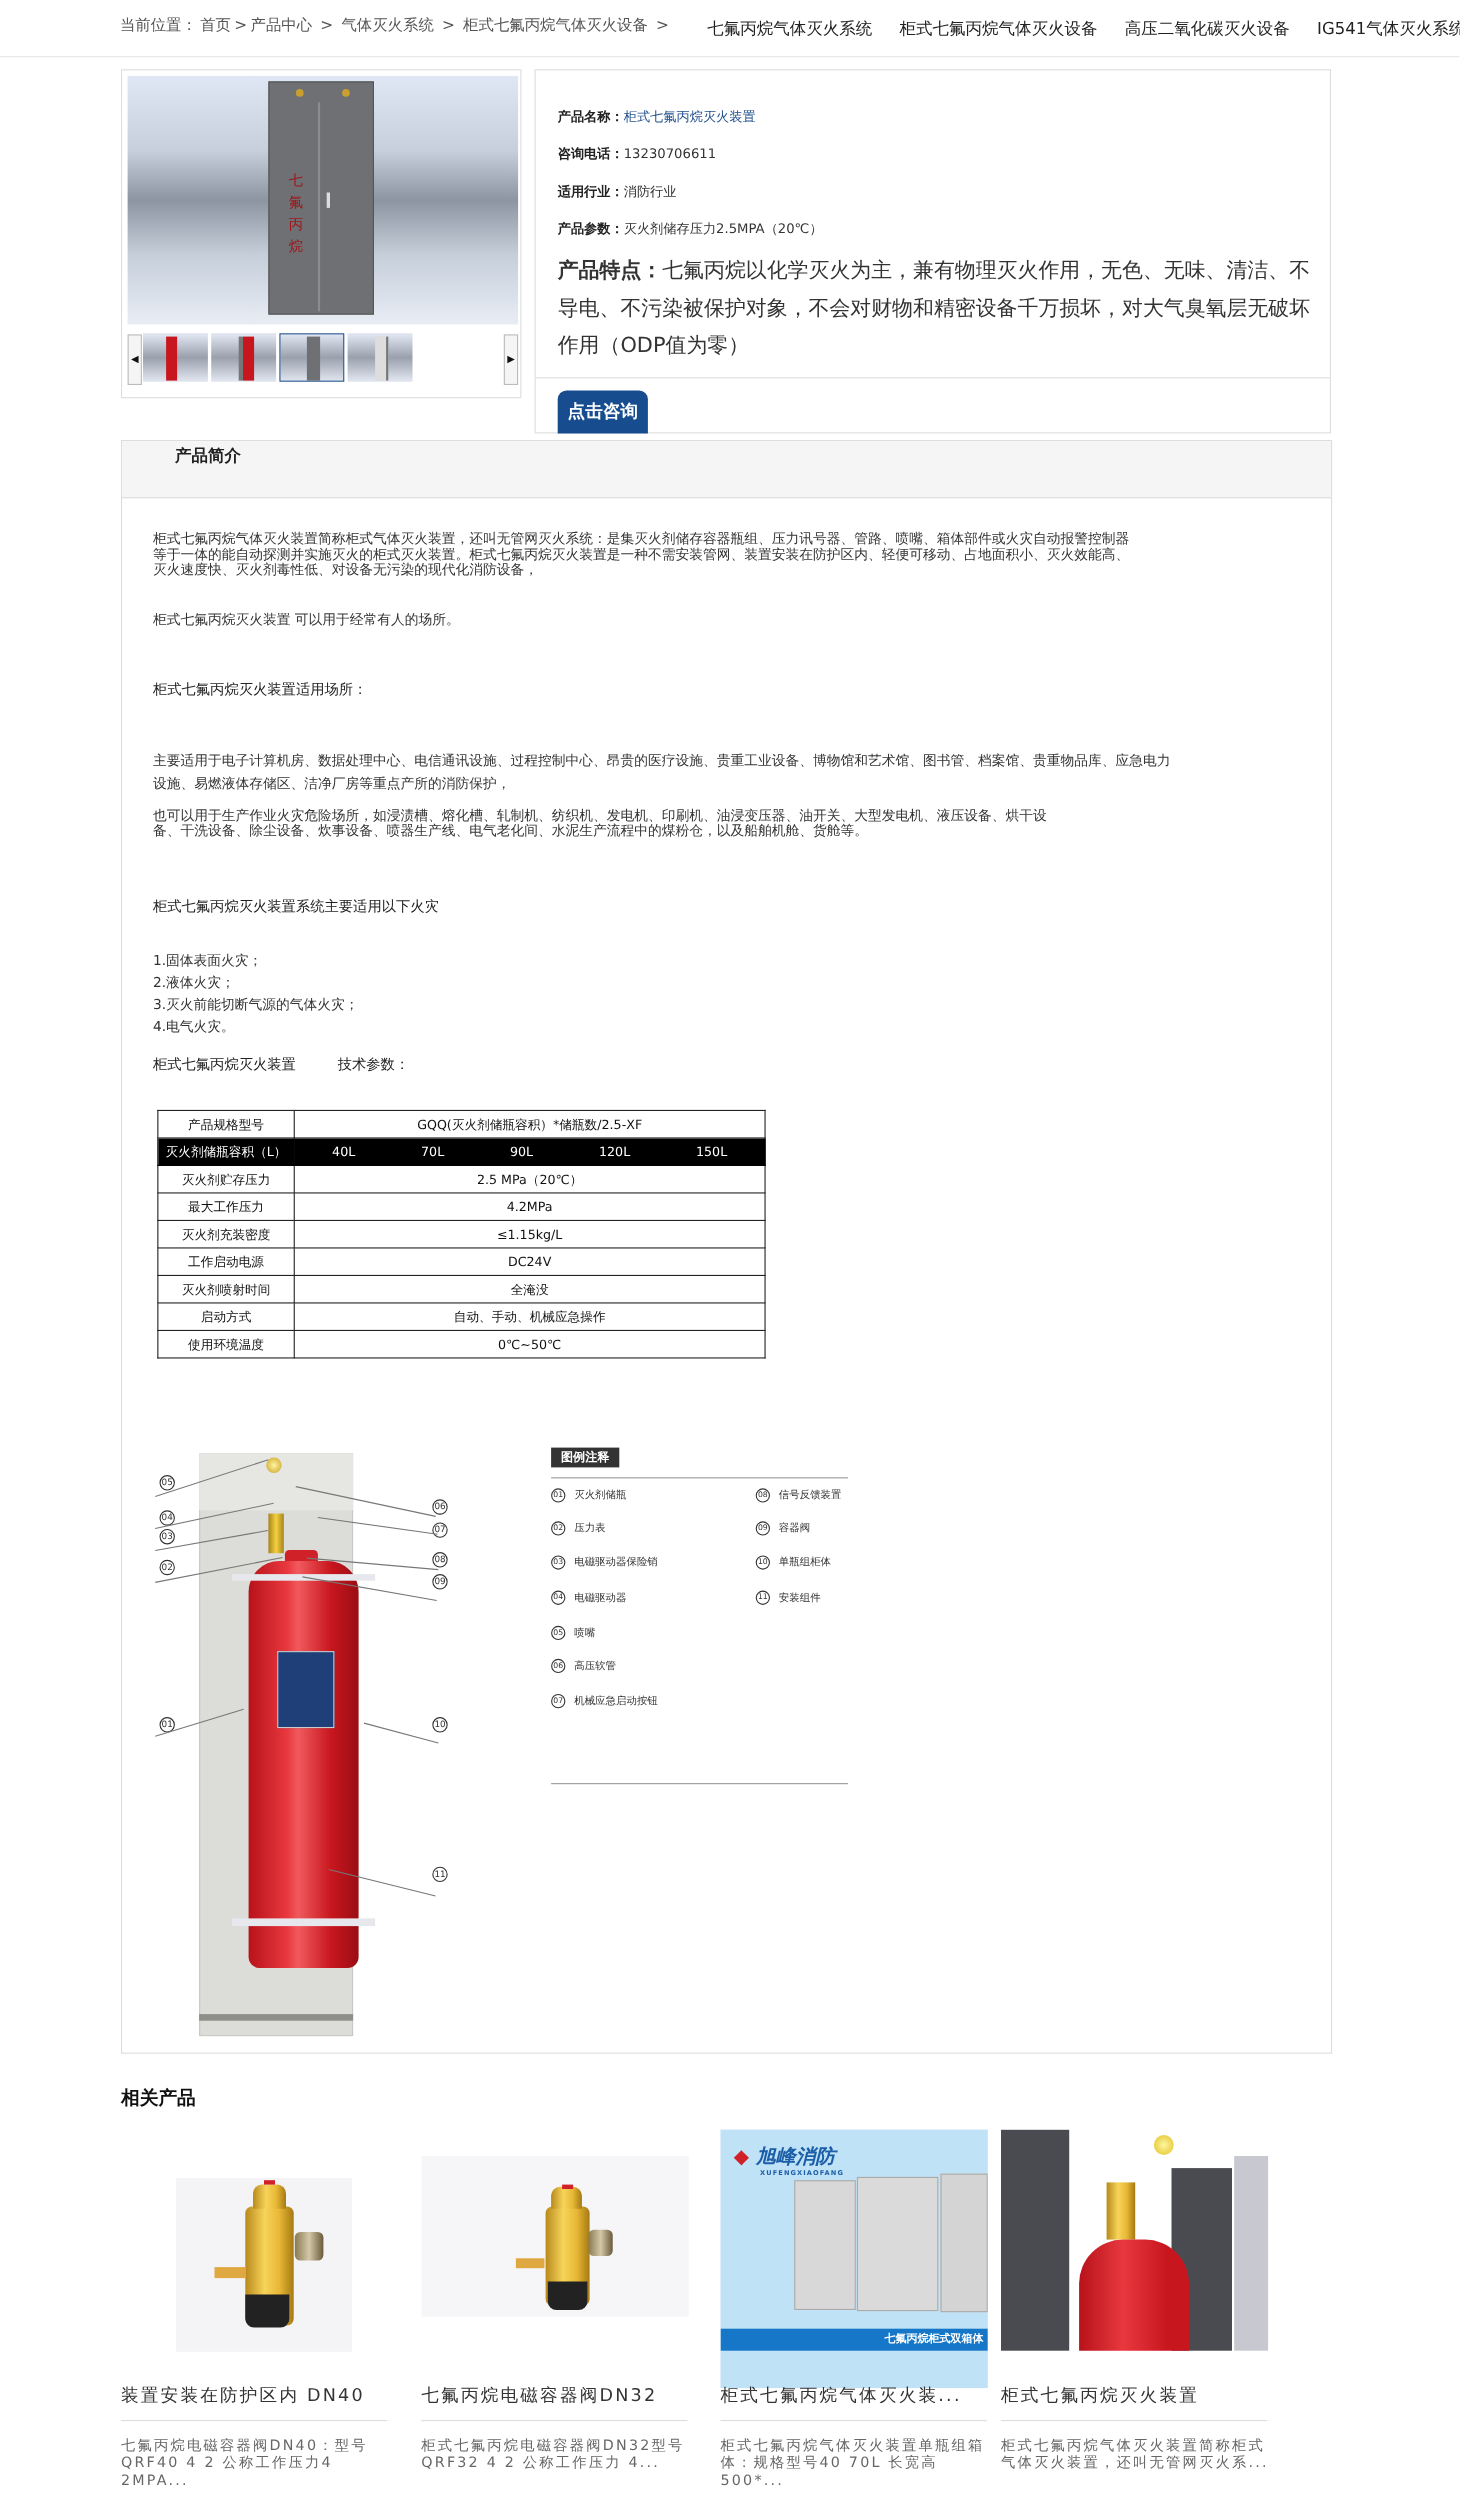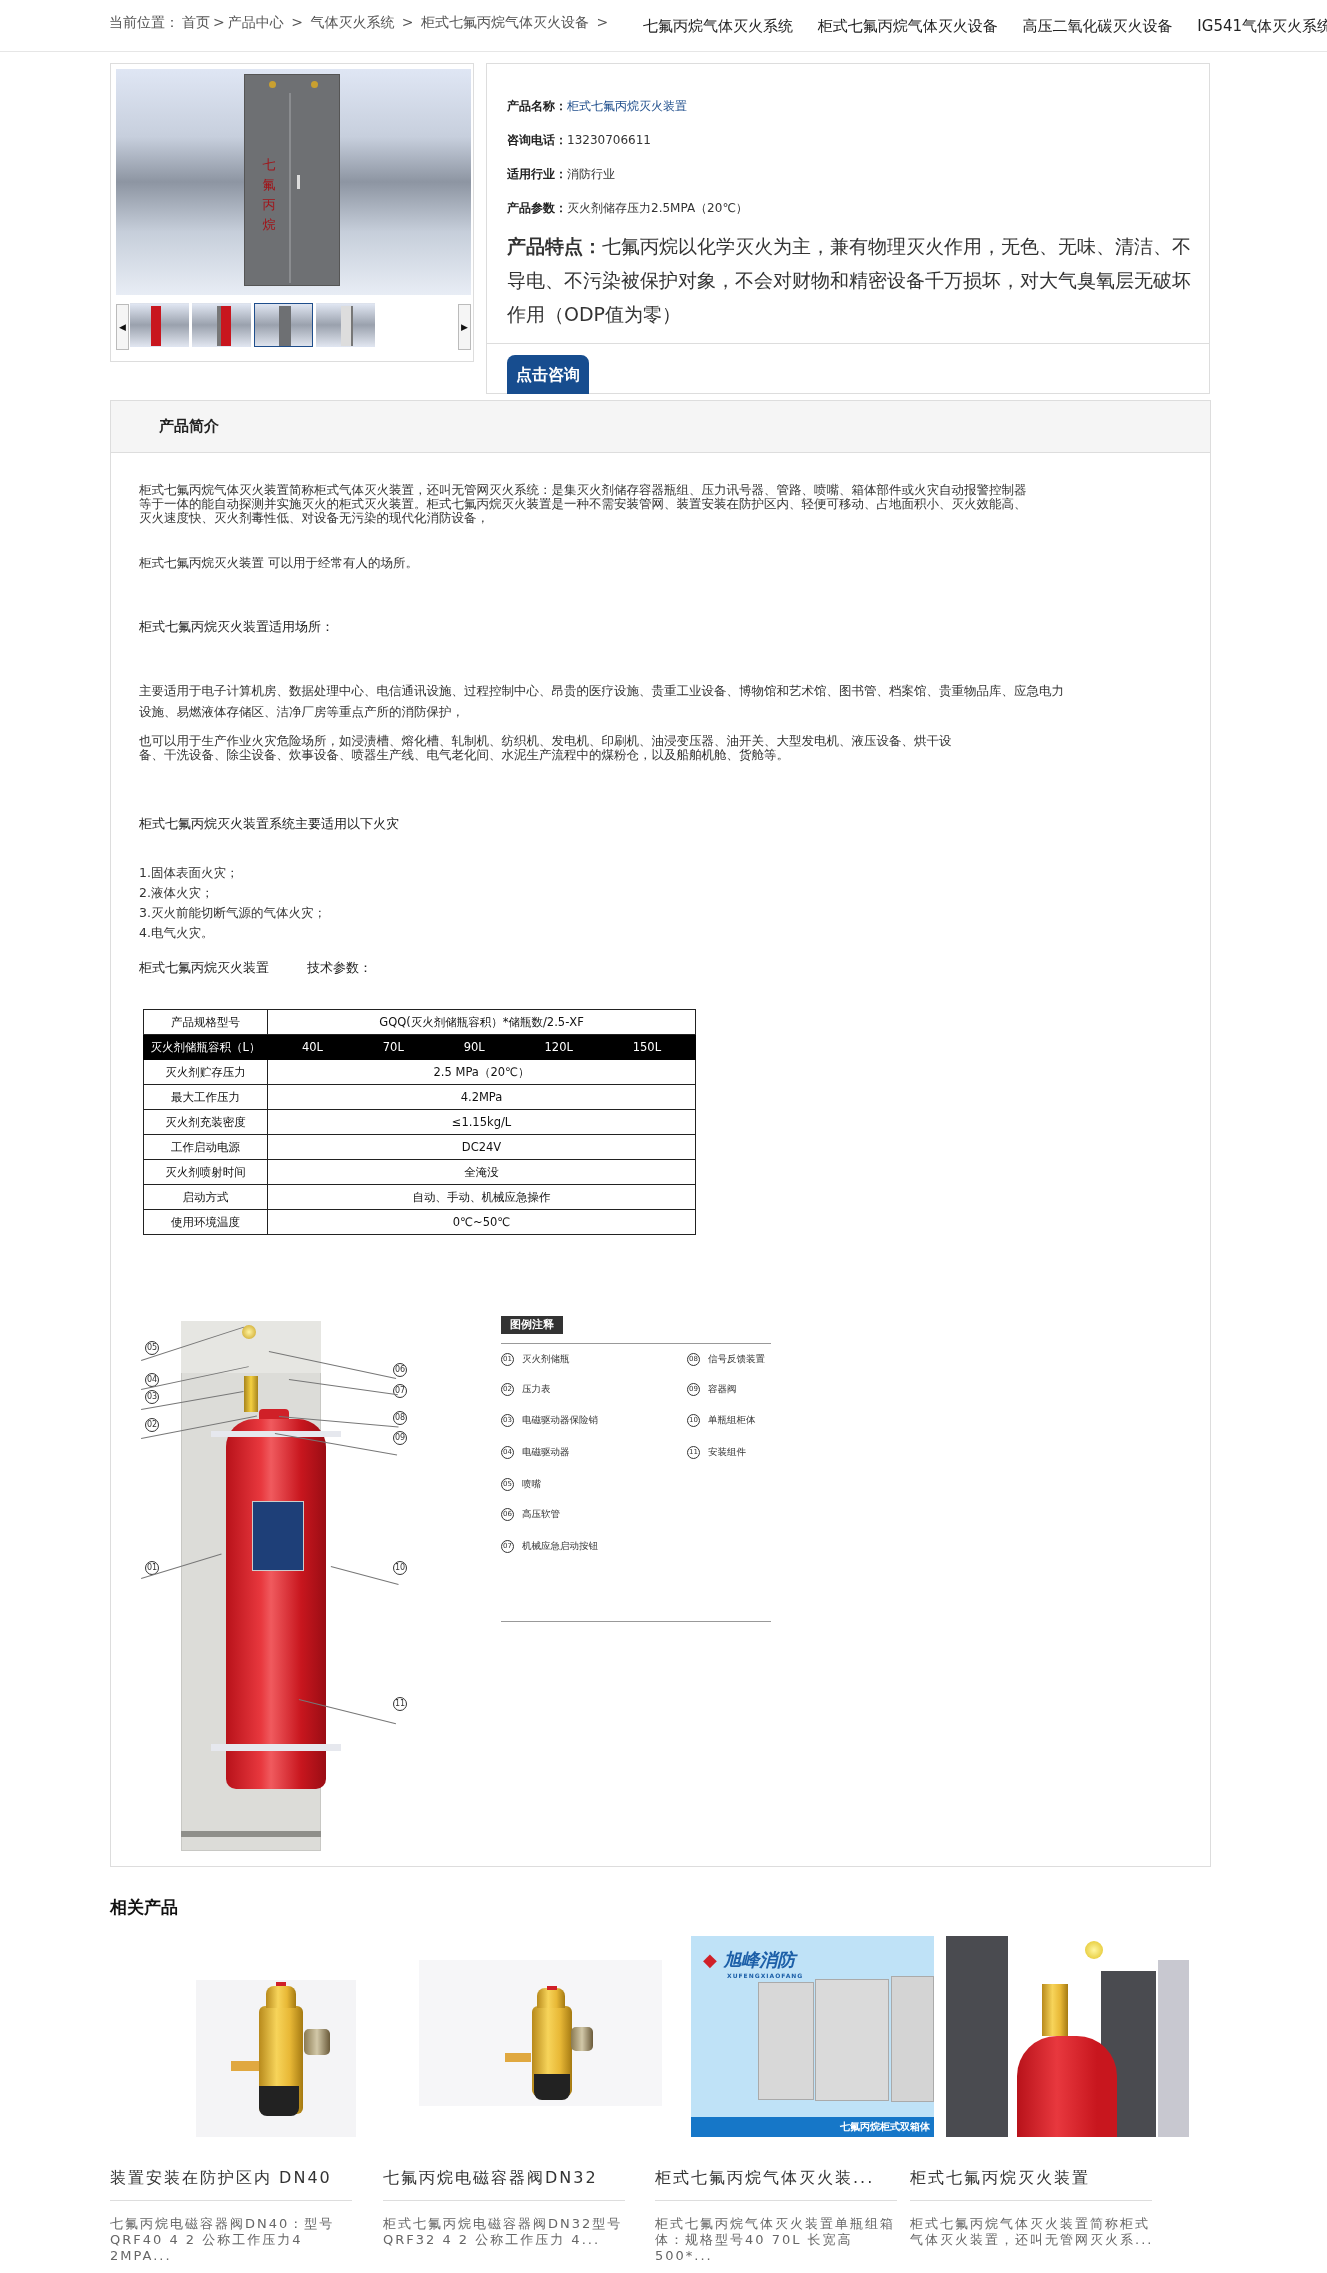--- a/index.html
+++ b/index.html
@@ -32,21 +32,21 @@
   .info-row { left: 20px; font-size: 12px; color: #333; white-space: nowrap; }
   .info-row b { color: #222; font-weight: bold; }
   .info-row .link { color: #1f4e8c; }
   .info-desc { left: 20px; top: 165px; width: 685px; font-size: 19px; line-height: 34px; color: #333; }
   .info-sep { left: 0; top: 279px; width: 722px; height: 1px; background: #ddd; }
   .consult-btn { left: 20px; top: 291px; width: 82px; height: 39px; background: #174d8f; color: #fff; font-size: 16px; font-weight: bold; border-radius: 8px 8px 0 0; text-align: center; line-height: 39px; cursor: pointer; border: none; }
 
   
   .desc-panel { left: 110px; top: 400px; width: 1101px; height: 1467px; border: 1px solid #ddd; }
   .desc-head { left: 0; top: 0; width: 1099px; height: 52px; background: #f5f5f5; border-bottom: 1px solid #ddd; }
-  .desc-head h2 { position: absolute; left: 48px; top: 16px; font-size: 15px; color: #222; font-weight: bold; }
+  .desc-head h2 { position: absolute; left: 48px; top: 4px; font-size: 15px; color: #222; font-weight: bold; }
   .para { left: 28px; font-size: 12.5px; color: #333; line-height: 14px; width: 1040px; }
   .para.loose { line-height: 21px; }
   .h3 { left: 28px; font-size: 13px; font-weight: normal; color: #222; white-space: nowrap; }
   .list { left: 28px; font-size: 12.5px; color: #333; line-height: 20px; }
 
   
   table.spec { position: absolute; left: 32px; top: 608px; width: 553px; border-collapse: collapse; font-size: 11.5px; color: #111; }
   table.spec td { border: 1px solid #222; height: 25px; text-align: center; padding: 0 4px; }
   table.spec td.key { width: 124px; }
   table.spec tr.dark td { background: #000; color: #fff; border-color: #000; }
@@ -71,21 +71,21 @@
   .legend { left: 390px; top: 915px; width: 270px; height: 340px; }
   .legend-title { left: 0; top: 0; width: 62px; height: 18px; background: #333; color: #fff; font-size: 11px; font-weight: bold; text-align: center; line-height: 18px; }
   .legend-line { left: 0; top: 27px; width: 270px; height: 1px; background: #999; }
   .legend-line.bottom { top: 305px; }
   .lg-item { font-size: 9.5px; color: #333; white-space: nowrap; display: flex; align-items: center; }
   .lg-num { width: 13px; height: 13px; border: 1px solid #333; border-radius: 50%; font-size: 7px; text-align: center; line-height: 11px; margin-right: 8px; }
 
   
   .related-title { left: 110px; top: 1896px; font-size: 17px; font-weight: bold; color: #111; }
   .card { top: 1936px; width: 259px; }
-  .card-img { position: absolute; left: 0; top: 0; width: 259px; height: 201px; background: #fff; overflow: hidden; margin-left: 36px; }
+  .card-img { position: absolute; left: 0; top: 0; width: 259px; height: 235px; background: #fff; overflow: hidden; }
   .card-title { position: absolute; left: 0; top: 232px; width: 259px; font-size: 16px; color: #333; letter-spacing: 2px; white-space: nowrap; overflow: hidden; }
   .card-sep { position: absolute; left: 0; top: 264px; width: 242px; height: 1px; background: #ddd; }
   .card-desc { position: absolute; left: 0; top: 280px; width: 245px; font-size: 13px; color: #666; letter-spacing: 2px; line-height: 16px; }
 
   
   .v-body { position: absolute; background: linear-gradient(90deg,#b88a1c,#f7d45a 40%,#e8b836 70%,#a57a12); }
 </style>
 </head>
 <body>
 

